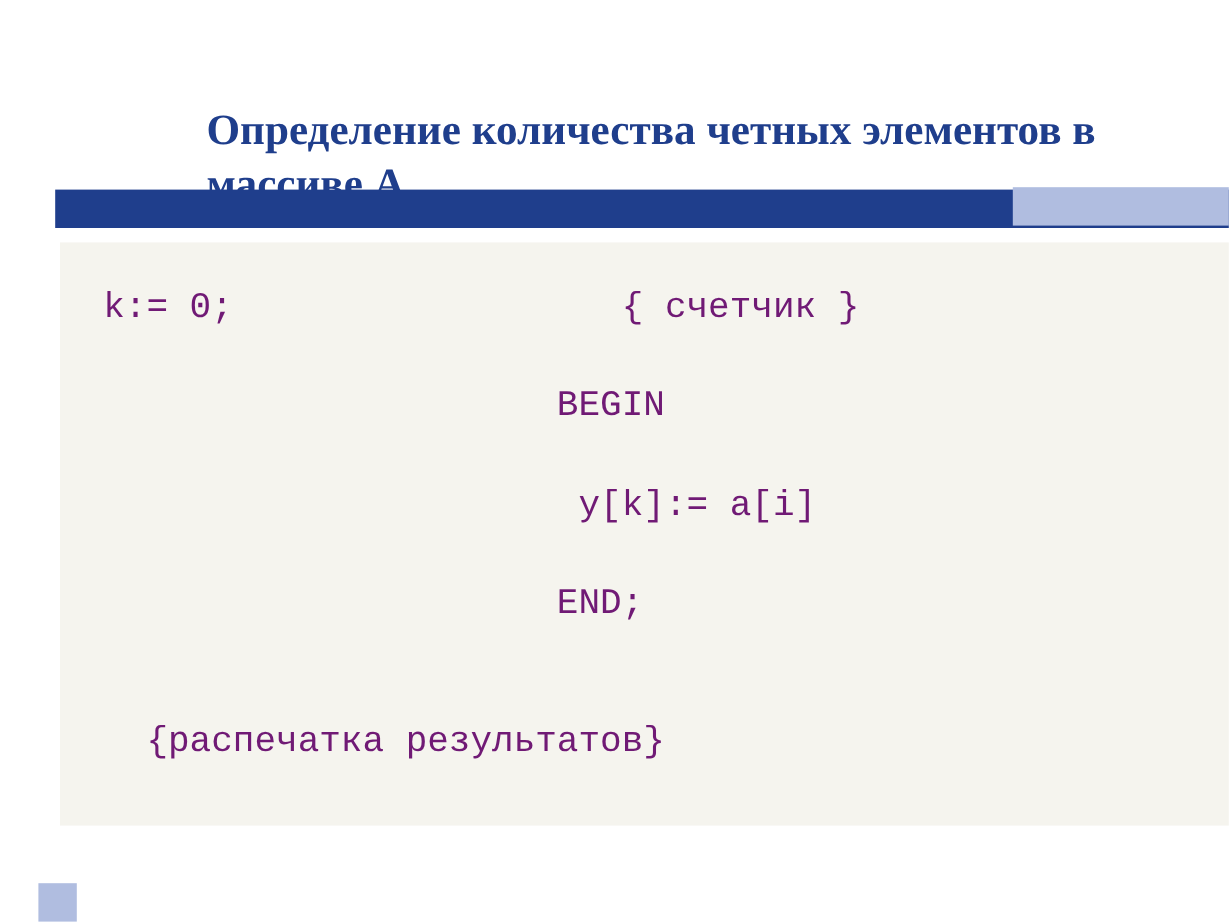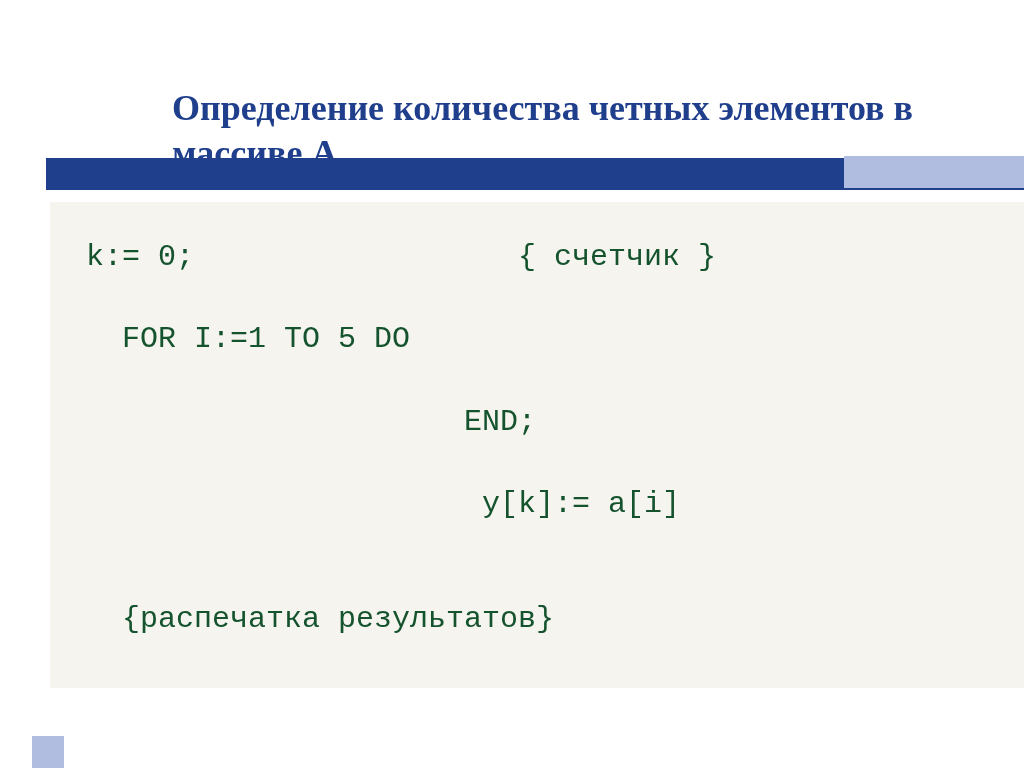--- a/index.html
+++ b/index.html
@@ -58,21 +58,21 @@
       position: absolute;
       left: 18px;
       right: 0;
       top: 170px;
       background: #f5f4ee;
       padding: 14px 20px 28px 20px;
     }
     .code-line {
       font-family: 'Courier New', Courier, monospace;
       font-size: 30px;
-      color: #14532d;
+      color: #701a75;
       line-height: 1.68;
       white-space: pre;
     }
     .footer-accent {
       position: absolute;
       left: 0;
       bottom: 0;
       width: 20px;
       height: 20px;
       background: #b0bde0;
@@ -86,21 +86,21 @@
     <div class="title">Определение количества четных элементов в массиве А</div>
   </div>
 
   <div class="underline-container">
     <div class="underline-main"></div>
     <div class="underline-accent"></div>
   </div>
 
   <div class="code-area">
     <div class="code-line">k:= 0;                  { счетчик }</div>
-    <div class="code-line">  FOR I:=1 TO 5 DO</div>
+    <div class="code-line">                     BEGIN</div>
+    <div class="code-line">                      y[k]:= a[i]</div>
     <div class="code-line">                     END;</div>
-    <div class="code-line">                      y[k]:= a[i]</div>
     <div class="code-line"></div>
     <div class="code-line">  {распечатка результатов}</div>
   </div>
 
   <div class="footer-accent"></div>
 </div>
 
 </body></html>

